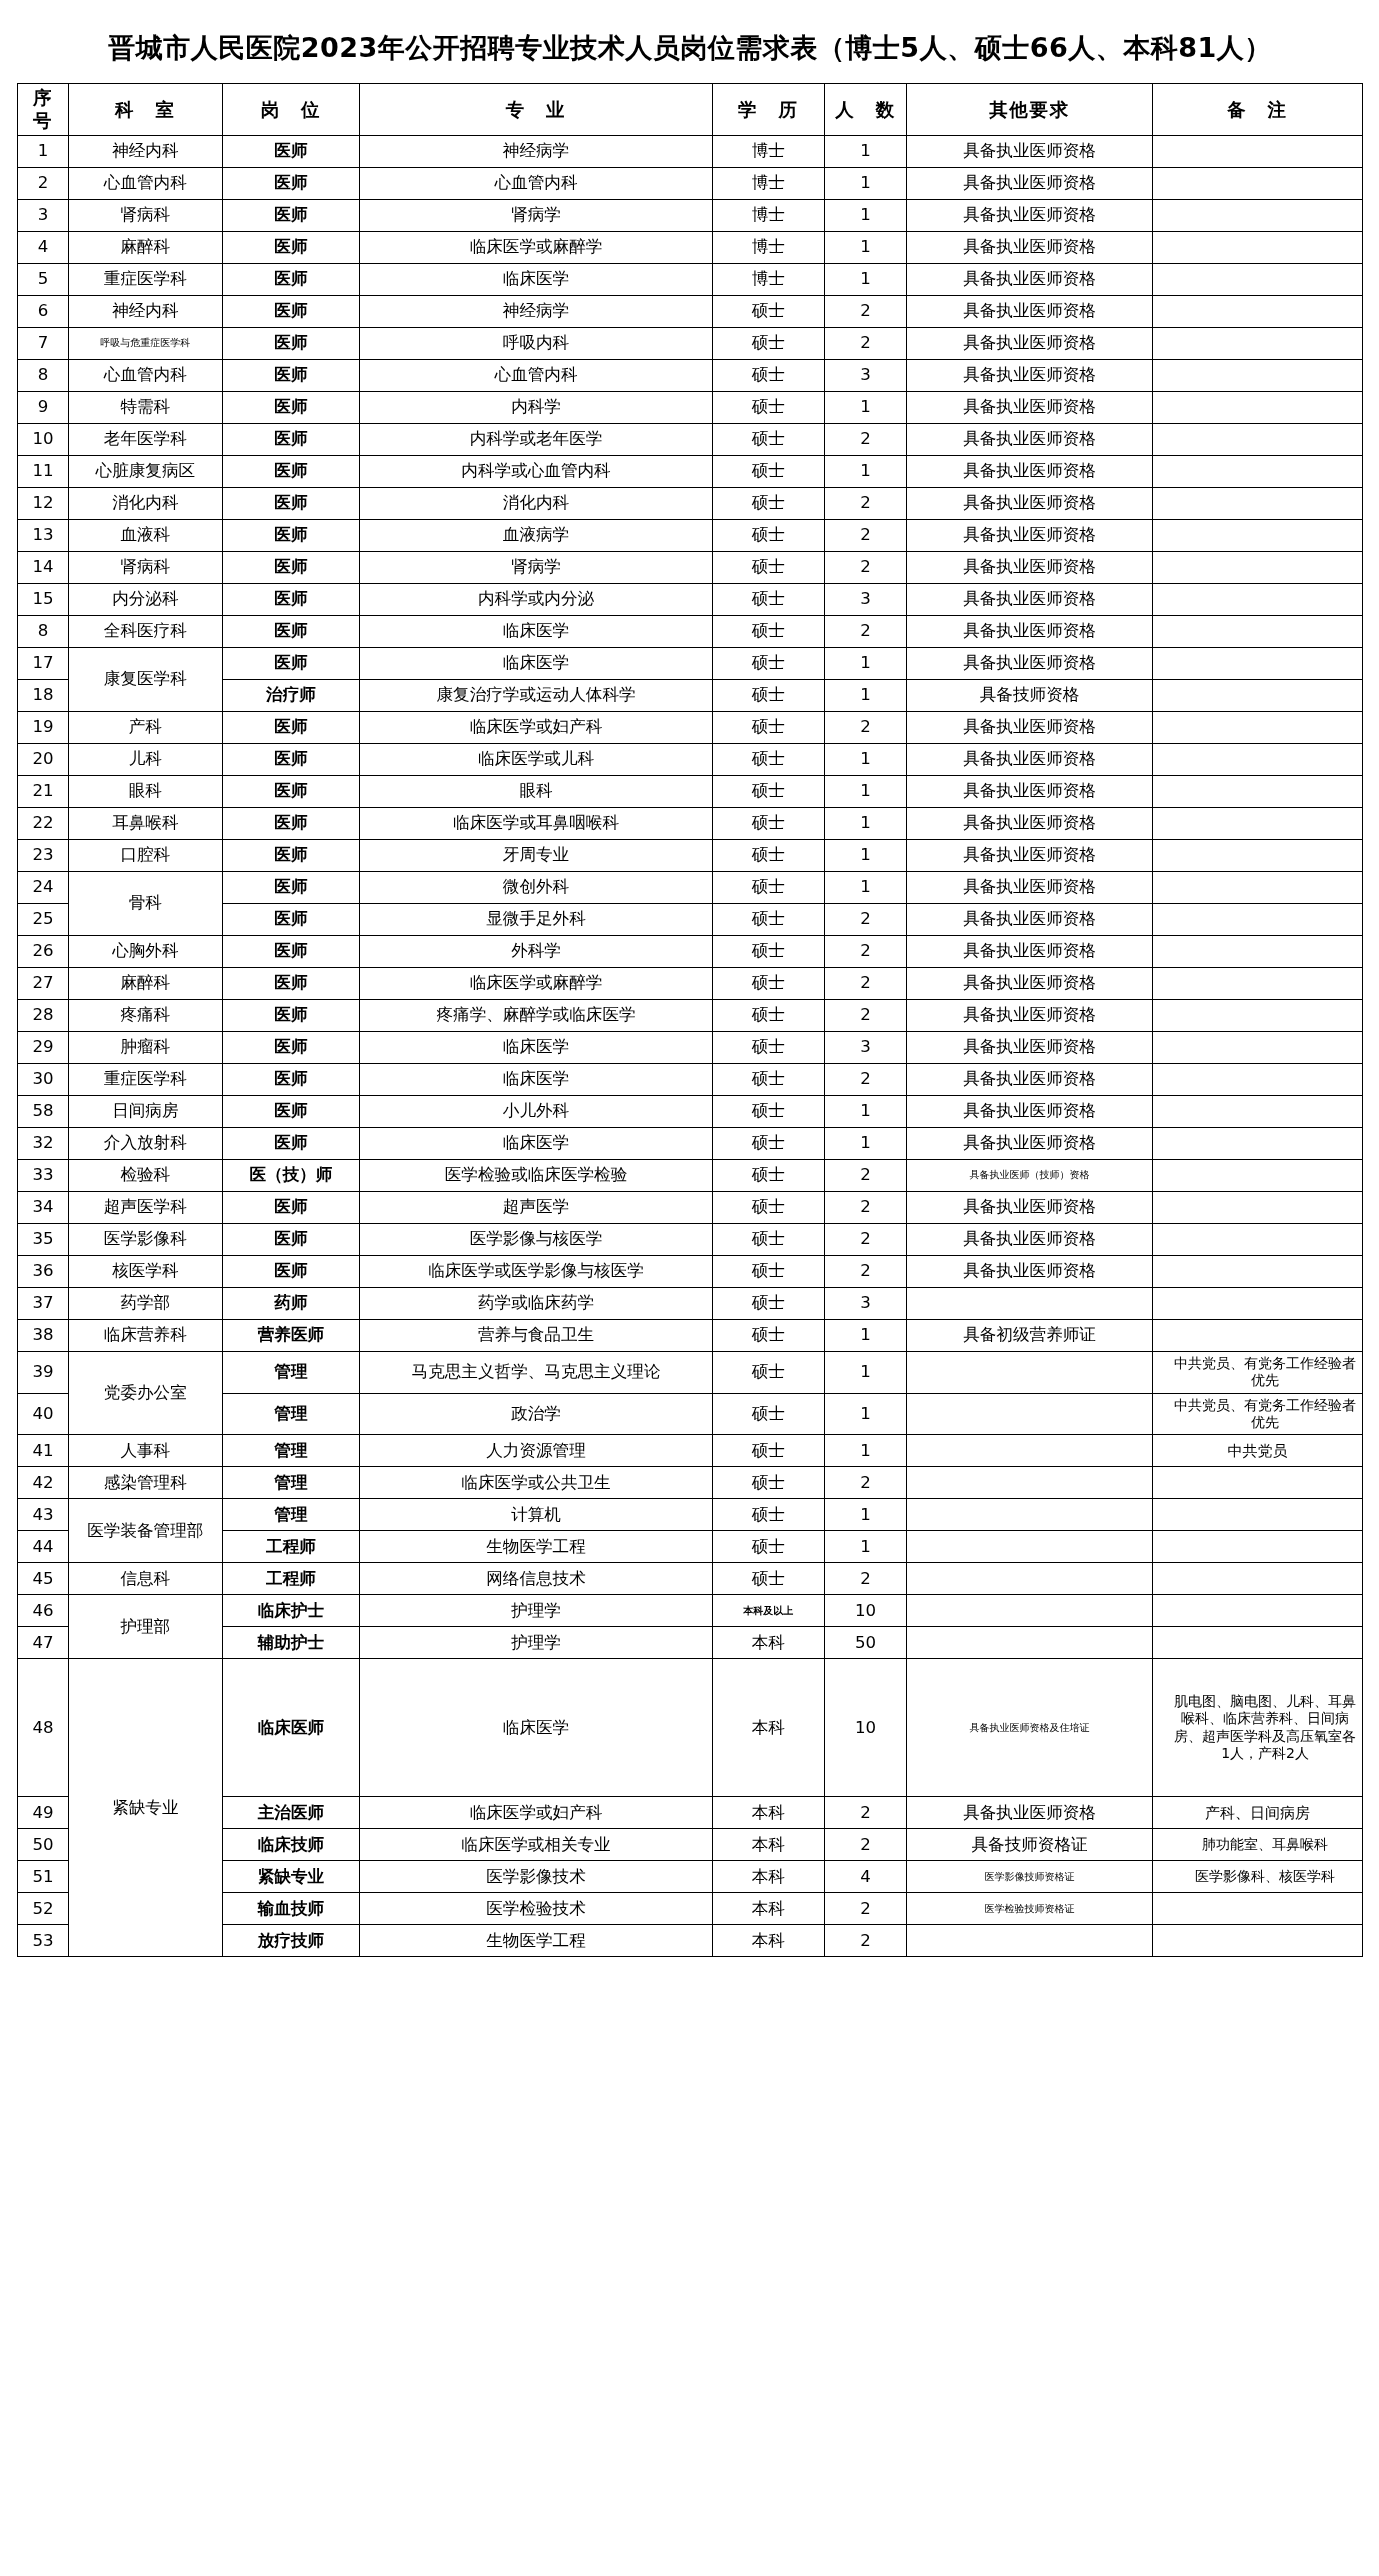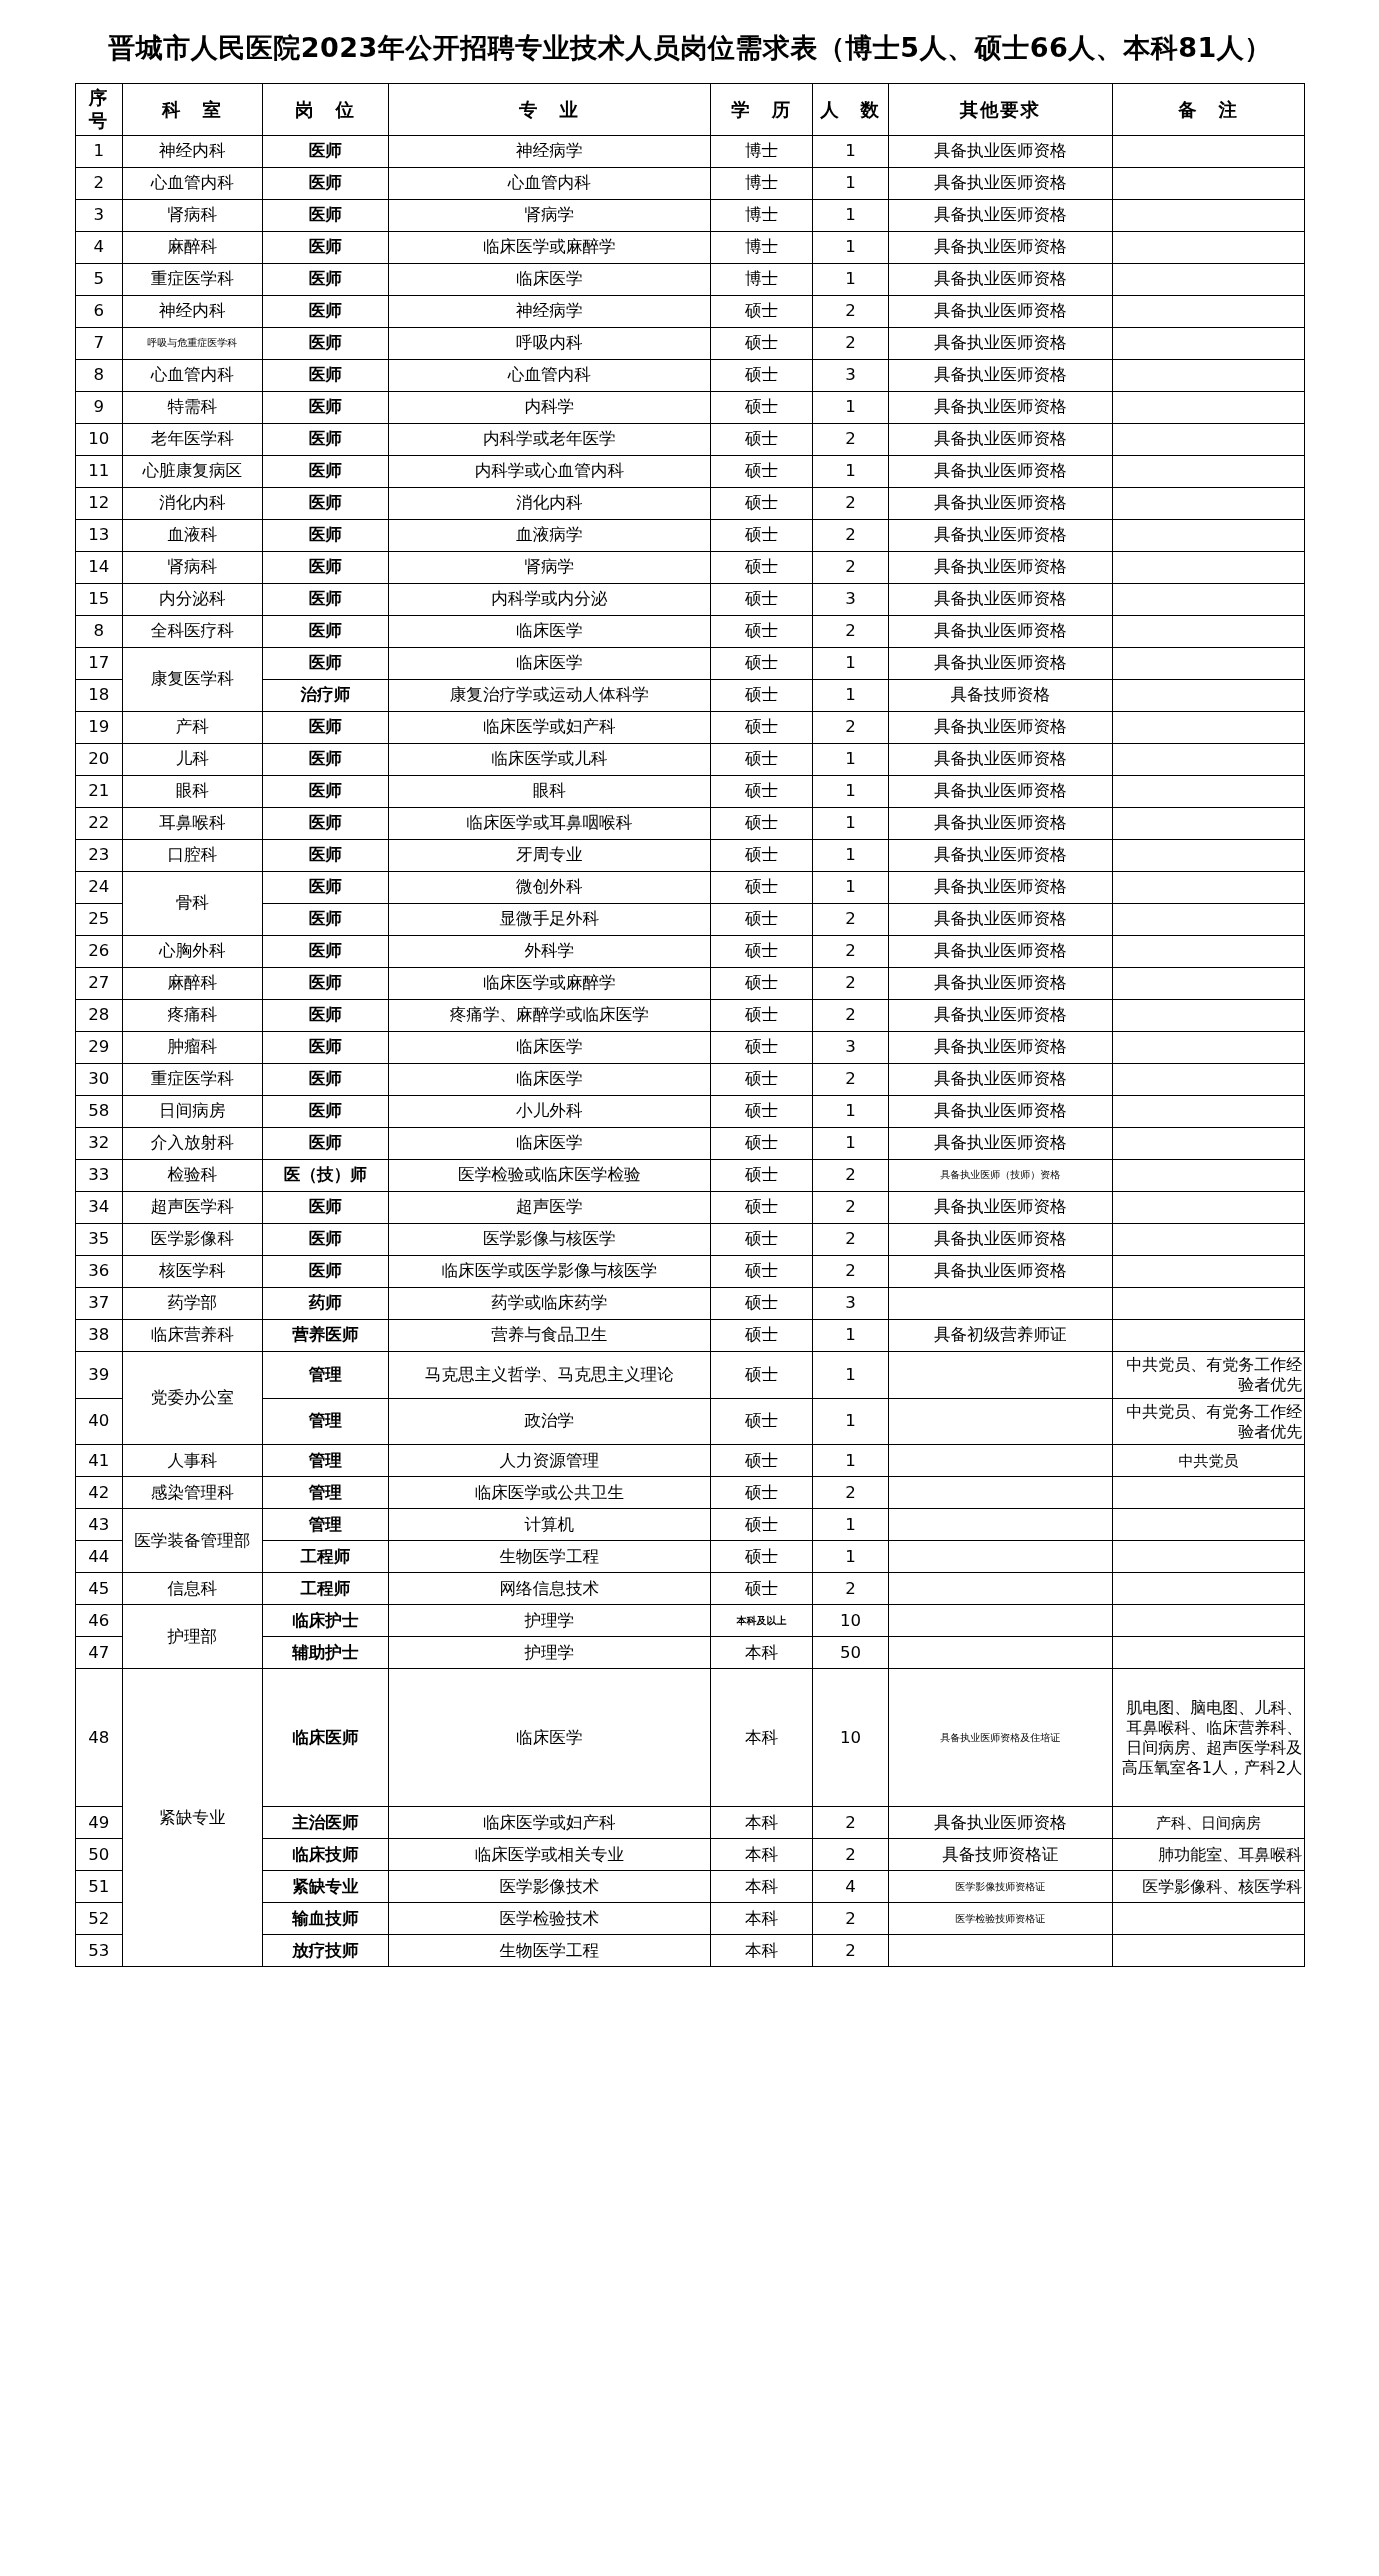--- a/index.html
+++ b/index.html
@@ -10,21 +10,21 @@
     font-size:27px;
     font-weight:bold;
     letter-spacing:0.5px;
     padding:20px 0 16.6px 0;
     font-family:"DejaVu Sans","Liberation Sans",sans-serif;
     margin-top:10px;
   }
   table{
     border-collapse:collapse;
     margin:0 auto;
-    width:1230px;
+    width:1346px;
     table-layout:fixed;
   }
   td,th{
     border:0.9px solid #000;
     text-align:center;
     vertical-align:middle;
     font-size:16.6px;
     padding:2.8px 1.8px;
     font-family:"DejaVu Sans","Liberation Sans",sans-serif;
     line-height:1.25;
@@ -42,21 +42,21 @@
   .c-post{width:124px;}
   .c-major{width:317px;}
   .c-edu{width:101px;}
   .c-num{width:74px;}
   .c-other{width:221px;}
   .c-remark{width:189px;}
   .bold{font-weight:bold;}
   .small{font-size:10px;}
   .tall{height:138px;}
   .sep td{border-top:1.8px solid #000;}
-  .remark-txt{font-size:16px;line-height:1.25;text-align:right;padding-left:3px;}
+  .remark-txt{font-size:14px;line-height:1.25;text-align:center;padding-left:17px;}
   .remark-c{font-size:15px;}
 </style>
 </head>
 <body>
 
 <div class="page">
   <div class="title">晋城市人民医院2023年公开招聘专业技术人员岗位需求表（博士5人、硕士66人、本科81人）</div>
   <table>
     <colgroup>
       <col class="c-no">

